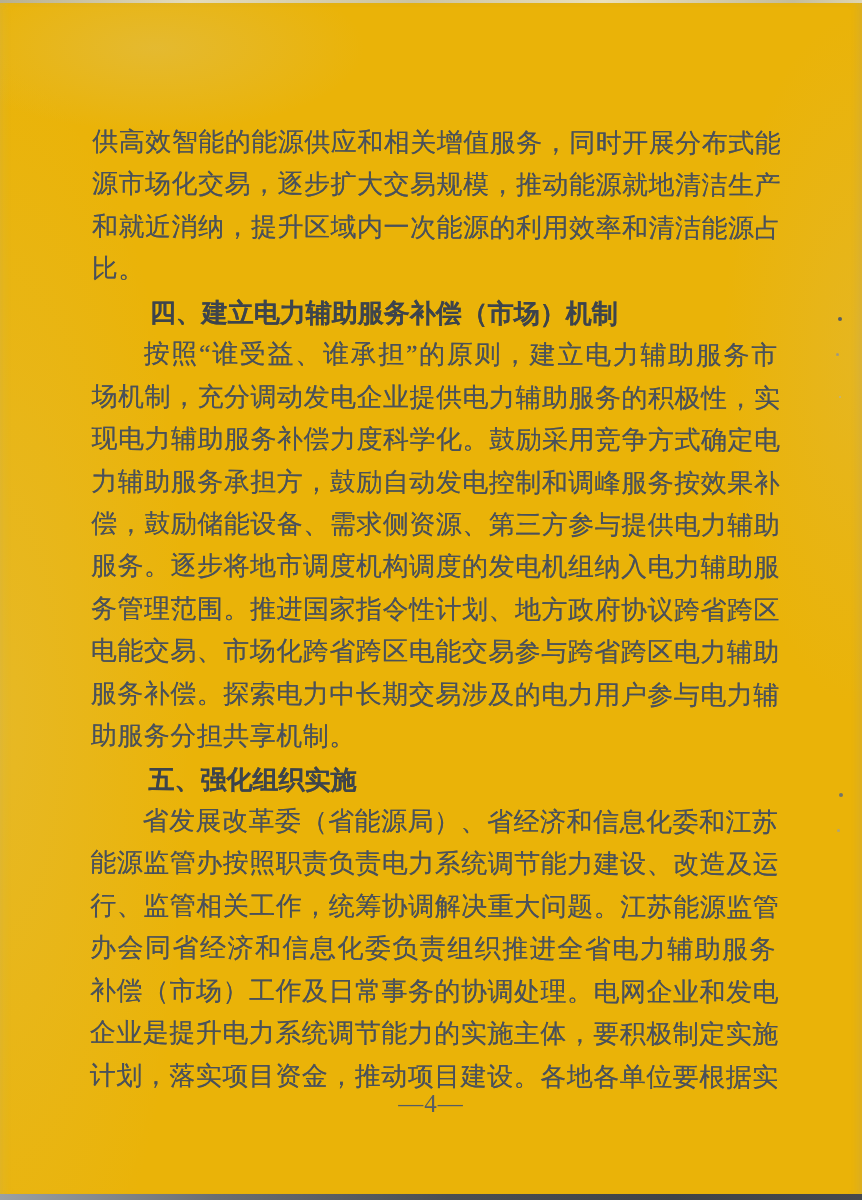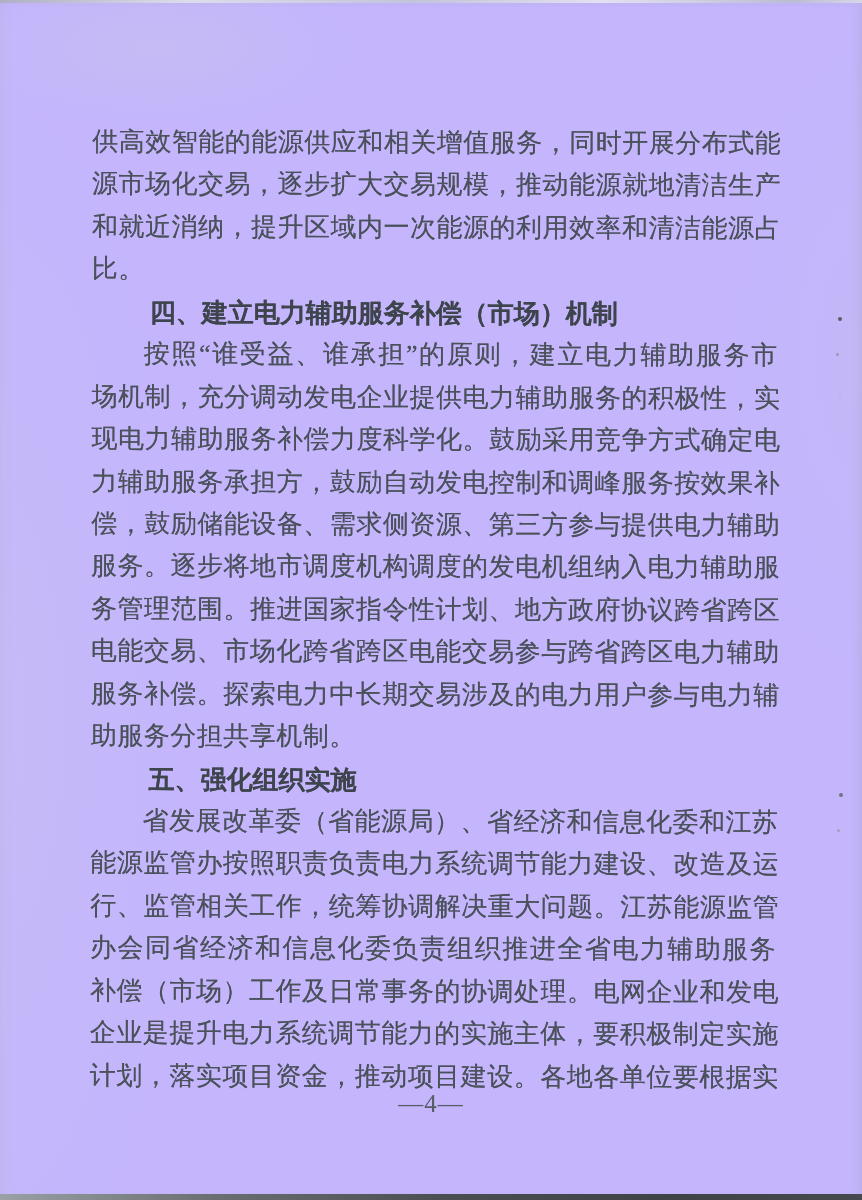--- a/index.html
+++ b/index.html
@@ -1,20 +1,20 @@
 <!DOCTYPE html>
 <html><head>
 <meta charset="utf-8">
 <style>
   html,body{margin:0;padding:0;background:#e9eaec;}
   .scan-page{
     position:relative;
     width:862px;height:1200px;
     margin:0 auto;
-    background:#c4b5fd;
+    background:#eab308;
     overflow:hidden;
     box-shadow:inset -4px 0 8px rgba(150,156,162,.18), inset 4px 0 10px rgba(170,180,175,.12);
     font-family:"Liberation Serif","DejaVu Serif",serif;
   }
   .top-edge{
     position:absolute;top:0;left:0;width:100%;height:3px;
     background:linear-gradient(to right,#a9afb7 0%,#e6e9ec 22%,#c4cad1 48%,#eef0f2 70%,#bac0c8 92%,#dfe2e6 100%);
     opacity:.75;
   }
   .bottom-edge{

